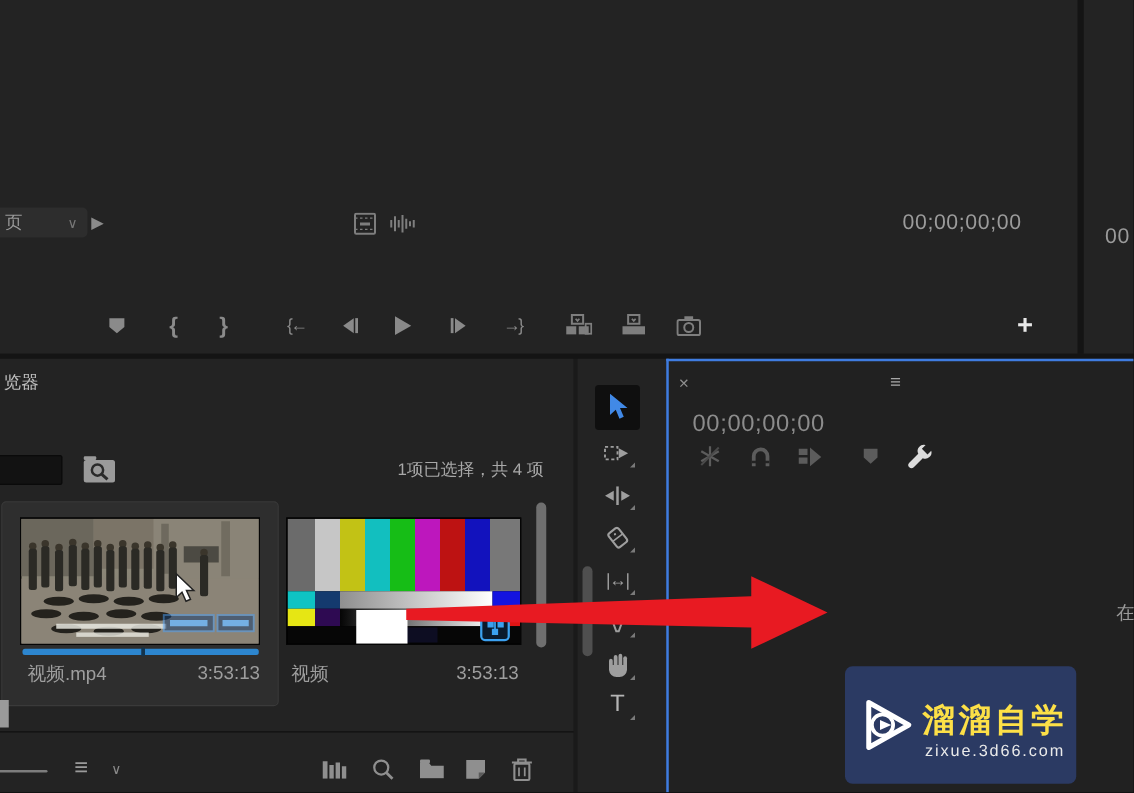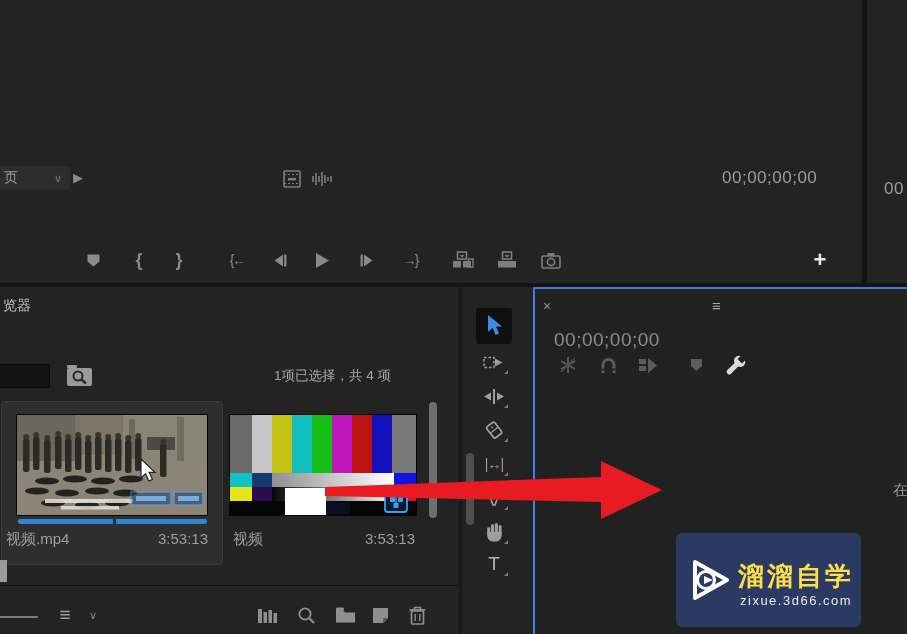--- a/index.html
+++ b/index.html
@@ -35,21 +35,21 @@
   .t-plus { color:#e8e8e8; font-size:22px; font-weight:bold; }
 
   
   .bottom { position:absolute; left:0; top:287px; width:907px; height:347px; }
 
   
   .project-panel { position:absolute; left:0; top:0; width:459px; height:347px; background:#232323; }
   .tab-label { position:absolute; left:3px; top:10px; color:#c0c0c0; font-size:14px; }
   .search-box { position:absolute; left:-4px; top:77px; width:54px; height:24px; background:#121212; border:1px solid #0a0a0a; border-radius:2px; }
   .search-folder { position:absolute; left:66px; top:77px; width:27px; height:23px; }
-  .sel-status { position:absolute; left:230px; top:80px; width:205px; color:#a8a8a8; font-size:13.5px; text-align:center; }
+  .sel-status { position:absolute; left:230px; top:80px; width:205px; color:#a8a8a8; font-size:13.5px; text-align:right; }
 
   .media-grid { position:absolute; left:0; top:113px; width:459px; height:185px; }
   .tile { position:absolute; top:2px; width:220px; height:162px; border-radius:3px; }
   .tile.selected { background:#2e2e2e; outline:1px solid #3a3a3a; }
   .tile1 { left:2px; }
   .tile2 { left:225px; }
   .thumb { position:absolute; border:1px solid #050505; background:#000; }
   .thumb1 { left:14px; top:12px; width:192px; height:102px; }
   .thumb2 { left:4px; top:12px; width:188px; height:102px; }
   .scrub { position:absolute; left:16px; top:117px; width:189px; height:5px; background:#2d86cf; border-radius:2px; }
@@ -261,21 +261,21 @@
               <rect x="44" y="91" width="58" height="3.5" fill="#e8e8e0" opacity="0.8"></rect>
               <rect x="114" y="77" width="40" height="13" fill="#123a6e" opacity="0.5" stroke="#4aa3ff" stroke-width="1.5"></rect>
               <rect x="157" y="77" width="29" height="13" fill="#123a6e" opacity="0.5" stroke="#4aa3ff" stroke-width="1.5"></rect>
               <rect x="119" y="81" width="30" height="5" fill="#7ec3ff" opacity="0.8"></rect>
               <rect x="161" y="81" width="21" height="5" fill="#7ec3ff" opacity="0.8"></rect>
             </svg>
           </div>
           <div class="scrub">
               <div class="scrub-tick"></div>
             </div>
-          <span class="tile-name" style="left:4px">视频.mp4</span>
+          <span class="tile-name" style="left:20px">视频.mp4</span>
           <span class="tile-dur" style="left:146px">3:53:13</span>
         </div>
 
         <div class="tile tile2">
           <div class="thumb thumb2">
             <svg width="186" height="100" viewBox="0 0 186 100" preserveAspectRatio="none">
               <defs>
                 <linearGradient id="g1" x1="0" y1="0" x2="1" y2="0">
                   <stop offset="0" stop-color="#8f8f8f"></stop>
                     <stop offset="1" stop-color="#ffffff"></stop>

